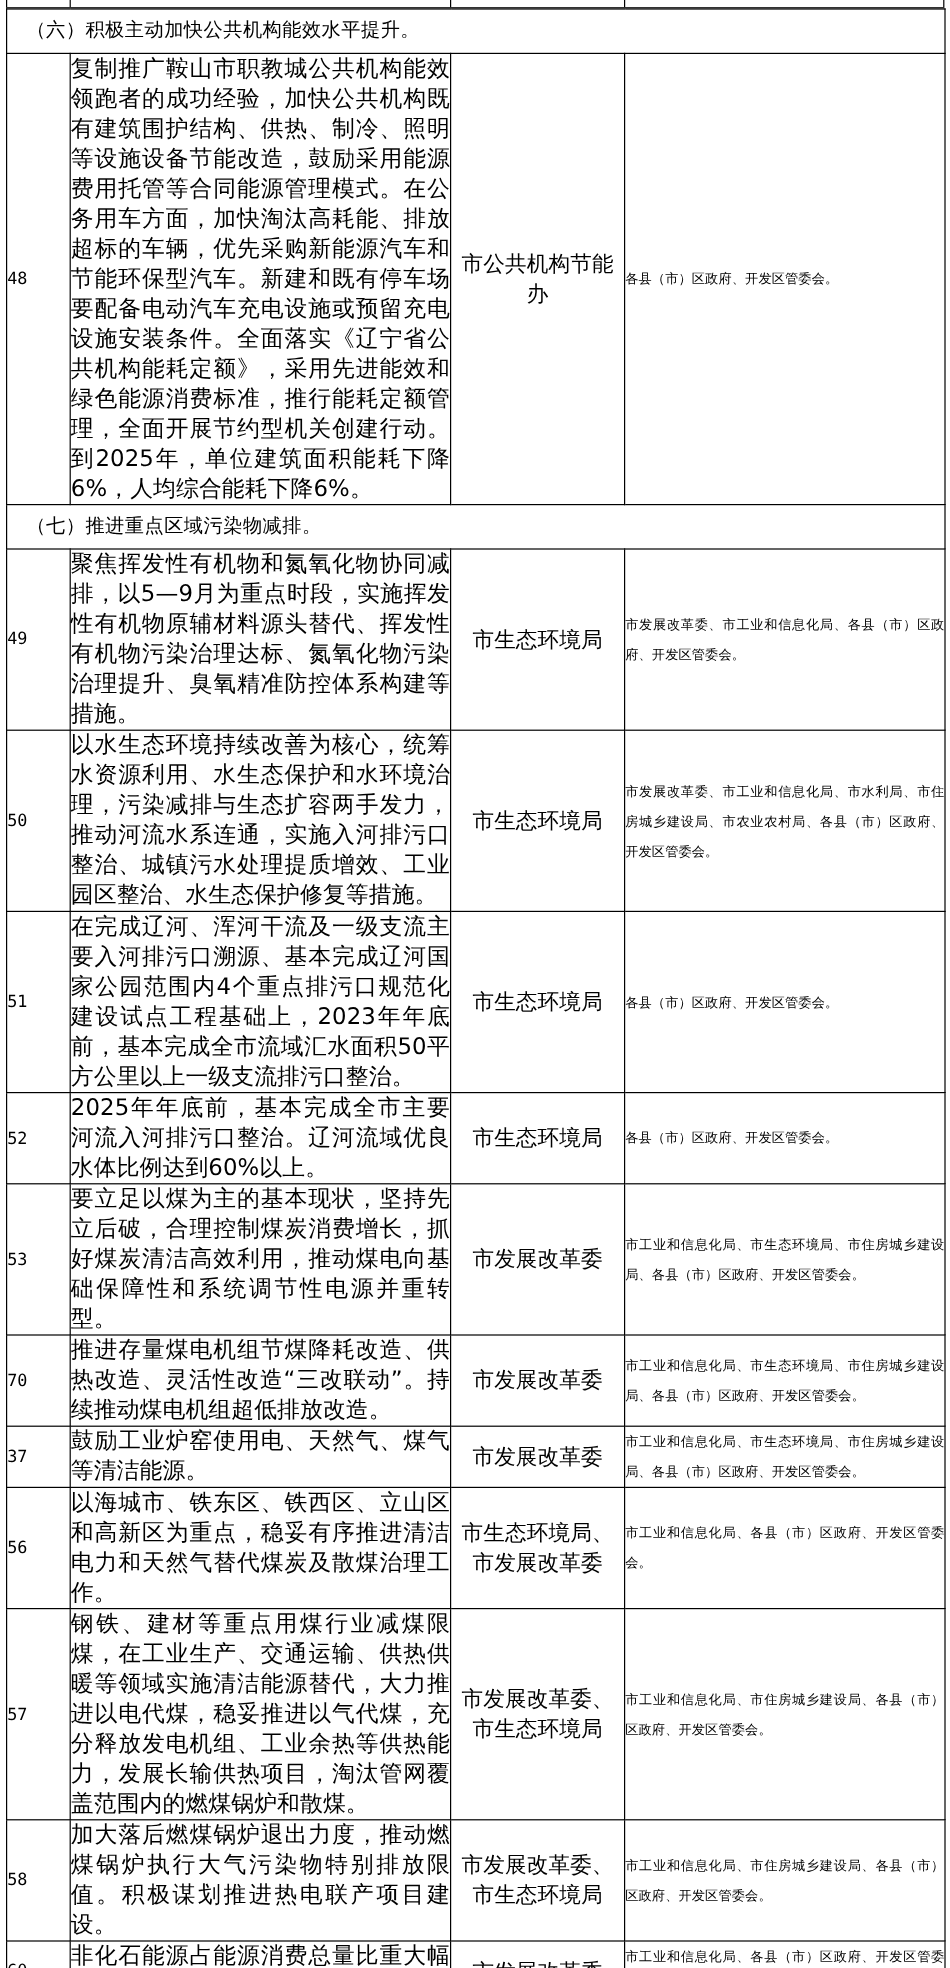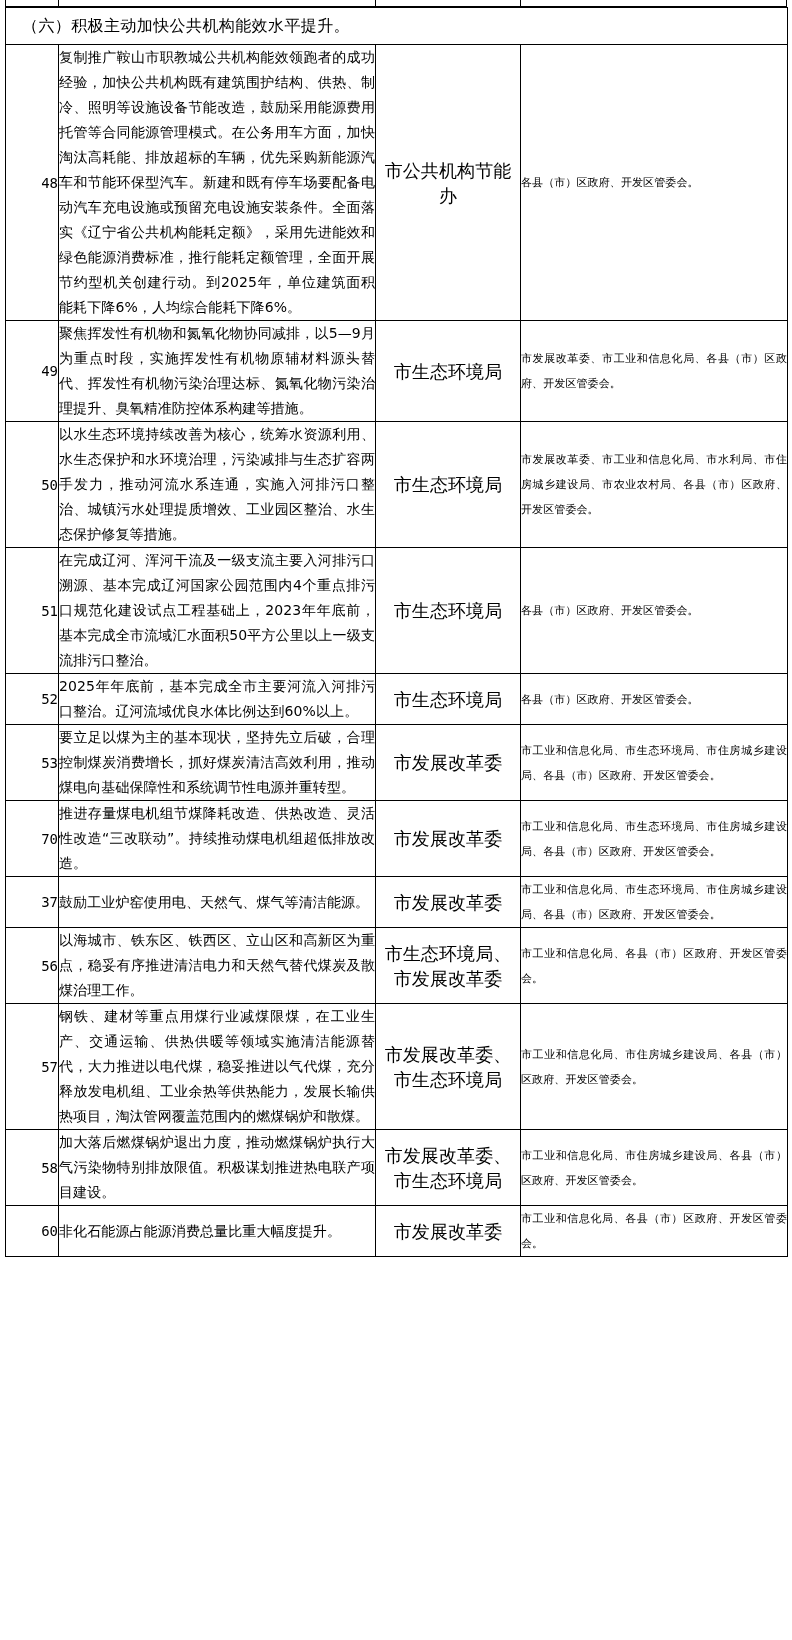--- a/index.html
+++ b/index.html
@@ -48,29 +48,29 @@
     font-family: "Liberation Sans", "DejaVu Sans", sans-serif;
     font-size: 16px;
     line-height: 1.5;
     padding: 6px 4px 6px 16px;
     letter-spacing: 0.4px;
     white-space: nowrap;
   }
 
   
   .cell-num {
-    text-align: right;
+    text-align: left;
     font-family: "DejaVu Sans Mono", "Liberation Mono", monospace;
     font-size: 14px;
     color: #000;
   }
   .cell-task {
     text-align: justify;
     text-align-last: left;
-    font-size: 14px;
+    font-size: 19px;
     line-height: 25px;
     padding: 5px 7px 5px 8px;
     letter-spacing: 0.1px;
     word-break: break-all;
   }
   .cell-lead {
     text-align: center;
     font-size: 18px;
     line-height: 25px;
     padding: 4px 5px;
@@ -138,20 +138,25 @@
           <div class="section-title">（六）积极主动加快公共机构能效水平提升。</div>
         </td>
       </tr>
       <tr>
         <td class="cell-num">48</td>
         <td class="cell-task">复制推广鞍山市职教城公共机构能效领跑者的成功经验，加快公共机构既有建筑围护结构、供热、制冷、照明等设施设备节能改造，鼓励采用能源费用托管等合同能源管理模式。在公务用车方面，加快淘汰高耗能、排放超标的车辆，优先采购新能源汽车和节能环保型汽车。新建和既有停车场要配备电动汽车充电设施或预留充电设施安装条件。全面落实《辽宁省公共机构能耗定额》，采用先进能效和绿色能源消费标准，推行能耗定额管理，全面开展节约型机关创建行动。到2025年，单位建筑面积能耗下降6%，人均综合能耗下降6%。</td>
         <td class="cell-lead">市公共机构节能办</td>
         <td class="cell-coop">各县（市）区政府、开发区管委会。</td>
       </tr>
 
+      <tr class="section-row">
+        <td colspan="4">
+          <div class="section-title">（七）推进重点区域污染物减排。</div>
+        </td>
+      </tr>
       <tr>
         <td class="cell-num">49</td>
         <td class="cell-task">聚焦挥发性有机物和氮氧化物协同减排，以5—9月为重点时段，实施挥发性有机物原辅材料源头替代、挥发性有机物污染治理达标、氮氧化物污染治理提升、臭氧精准防控体系构建等措施。</td>
         <td class="cell-lead">市生态环境局</td>
         <td class="cell-coop">市发展改革委、市工业和信息化局、各县（市）区政府、开发区管委会。</td>
       </tr>
       <tr>
         <td class="cell-num">50</td>
         <td class="cell-task">以水生态环境持续改善为核心，统筹水资源利用、水生态保护和水环境治理，污染减排与生态扩容两手发力，推动河流水系连通，实施入河排污口整治、城镇污水处理提质增效、工业园区整治、水生态保护修复等措施。</td>
         <td class="cell-lead">市生态环境局</td>

